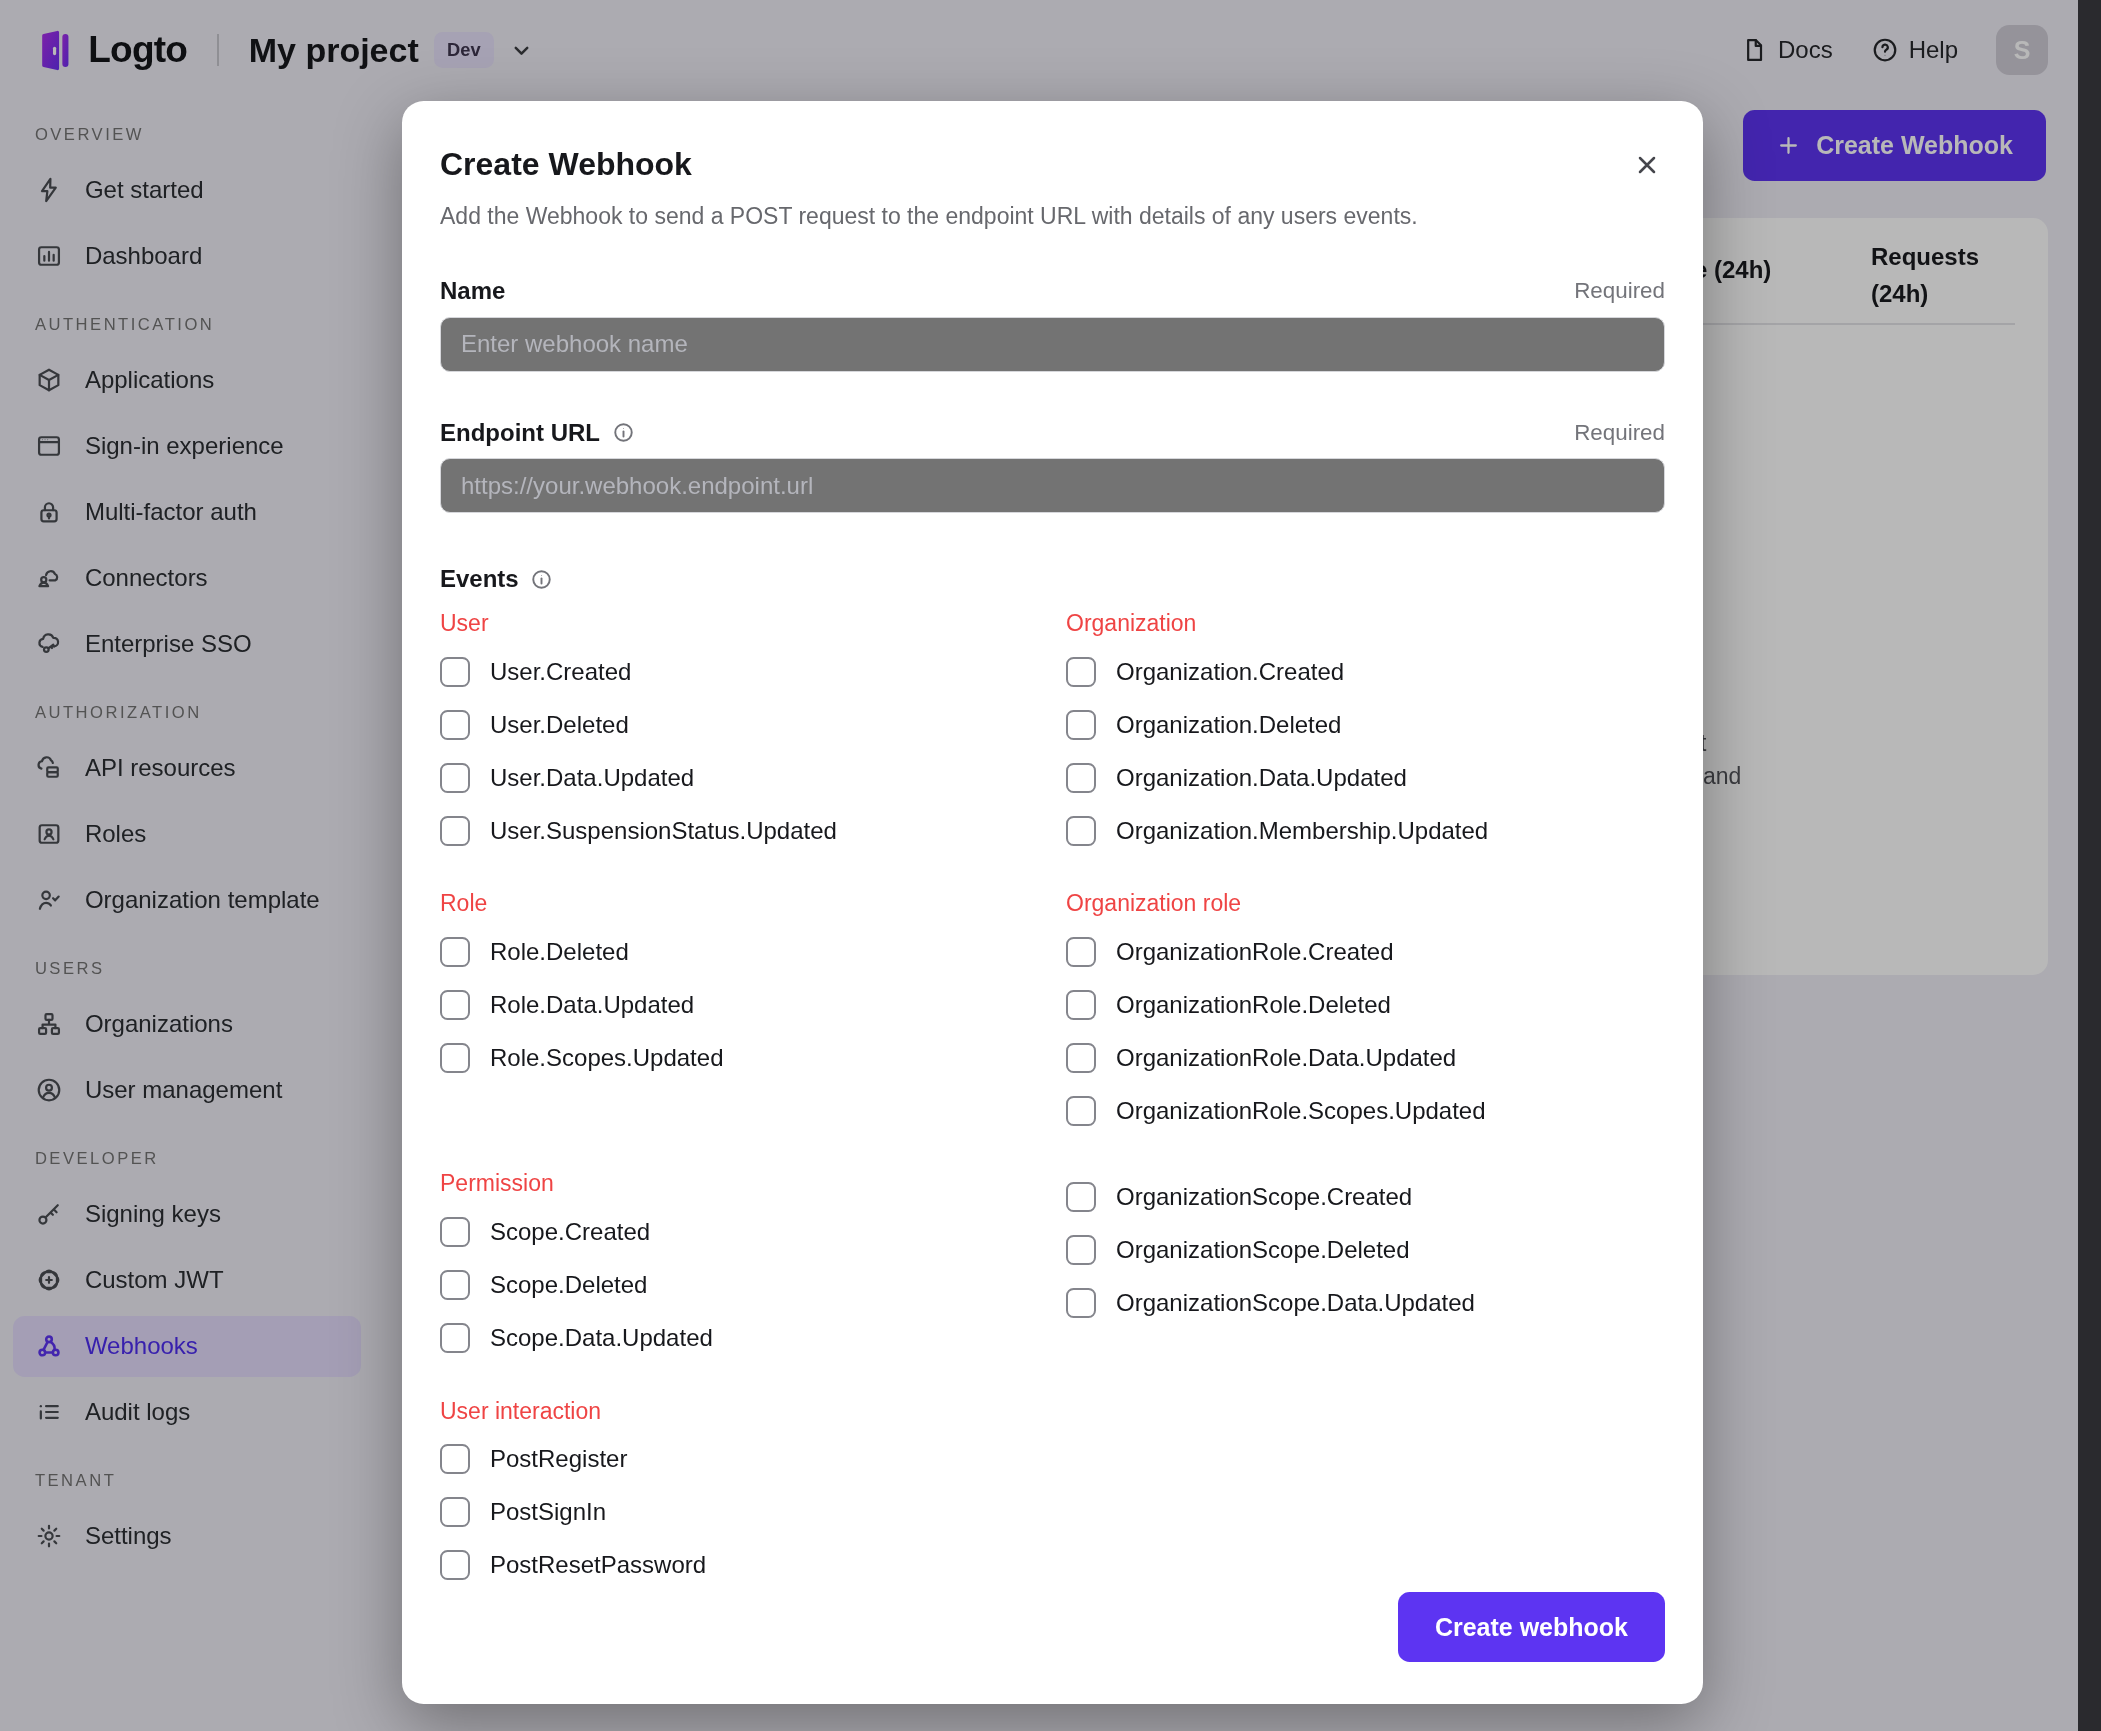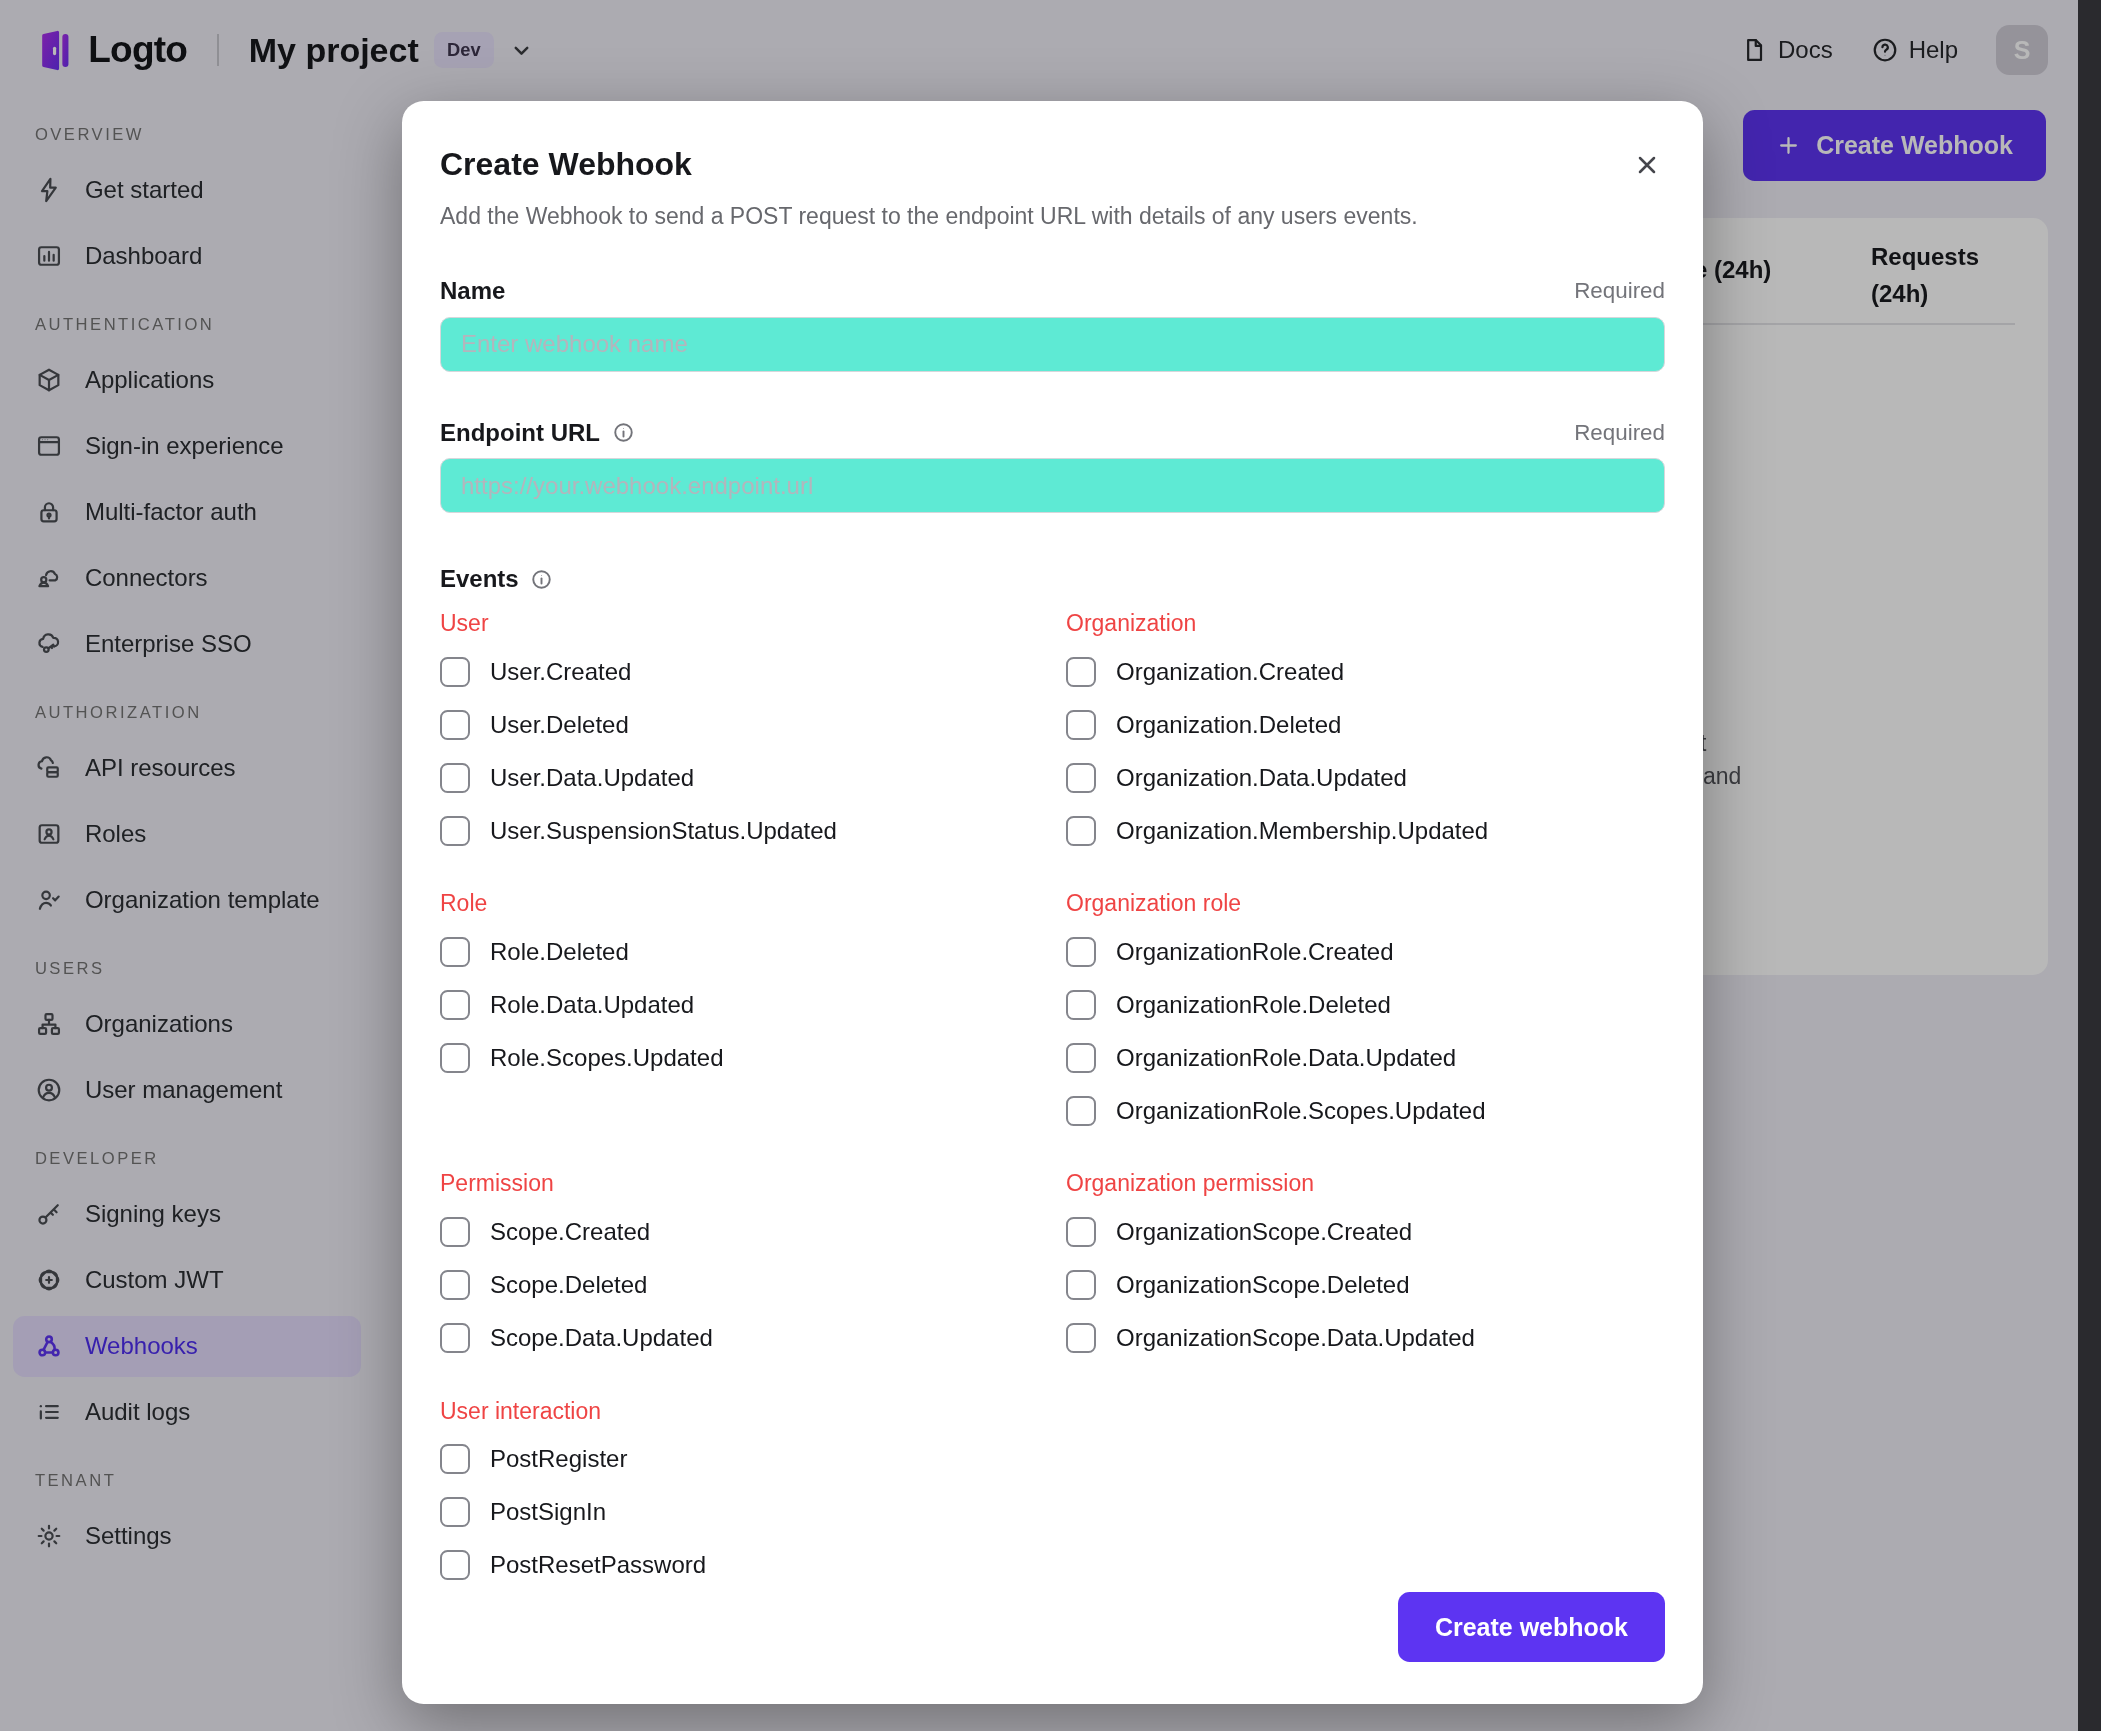--- a/index.html
+++ b/index.html
@@ -52,21 +52,21 @@
          padding:45px 38px 0;box-sizing:border-box;}
   .modal-head{display:flex;justify-content:space-between;align-items:flex-start;}
   .modal-title{font-size:32px;font-weight:700;}
   .close-btn{width:37px;height:37px;display:flex;align-items:center;justify-content:center;cursor:pointer;}
   .modal-desc{font-size:23px;color:#67686d;margin-top:20px;}
   .field{margin-top:47px;}
   .field-row{display:flex;align-items:center;justify-content:space-between;}
   .f-label{font-size:24px;font-weight:700;display:flex;align-items:center;gap:11.6px;}
   .f-required{font-size:22.4px;color:#73747a;}
   .t-input{margin-top:11.6px;width:100%;height:55px;border:1.7px solid #d6d7db;border-radius:10px;
-           padding:0 20px;font-size:24px;color:#17181c;box-sizing:border-box;background:#5eead4;
+           padding:0 20px;font-size:24px;color:#17181c;box-sizing:border-box;background:#737373;
            font-family:"Liberation Sans",sans-serif;outline:none;}
   .t-input::placeholder{color:#b4b5bc;}
   .events-section{margin-top:52px;}
   .events-grid{display:grid;grid-template-columns:626px 1fr;margin-top:16.6px;}
   .evt-group{margin-bottom:33px;}
   .evt-head{font-size:23px;color:#ef4444;margin-bottom:8.3px;}
   .chk-row{display:flex;align-items:center;height:53px;gap:20px;cursor:pointer;}
   .chk-box{width:30px;height:30px;border:2.5px solid #84858c;border-radius:7.5px;box-sizing:border-box;flex:0 0 auto;}
   .chk-lbl{font-size:24px;color:#17181c;}
   .modal-footer{position:absolute;right:38px;bottom:42px;}
@@ -430,21 +430,20 @@
             <span class="chk-box"></span>
             <span class="chk-lbl">Scope.Deleted</span>
           </label>
           <label class="chk-row">
             <span class="chk-box"></span>
             <span class="chk-lbl">Scope.Data.Updated</span>
           </label>
         </div>
 
         <div class="evt-group">
-          <div class="evt-head">Organization permission</div>
           <label class="chk-row">
             <span class="chk-box"></span>
             <span class="chk-lbl">OrganizationScope.Created</span>
           </label>
           <label class="chk-row">
             <span class="chk-box"></span>
             <span class="chk-lbl">OrganizationScope.Deleted</span>
           </label>
           <label class="chk-row">
             <span class="chk-box"></span>

